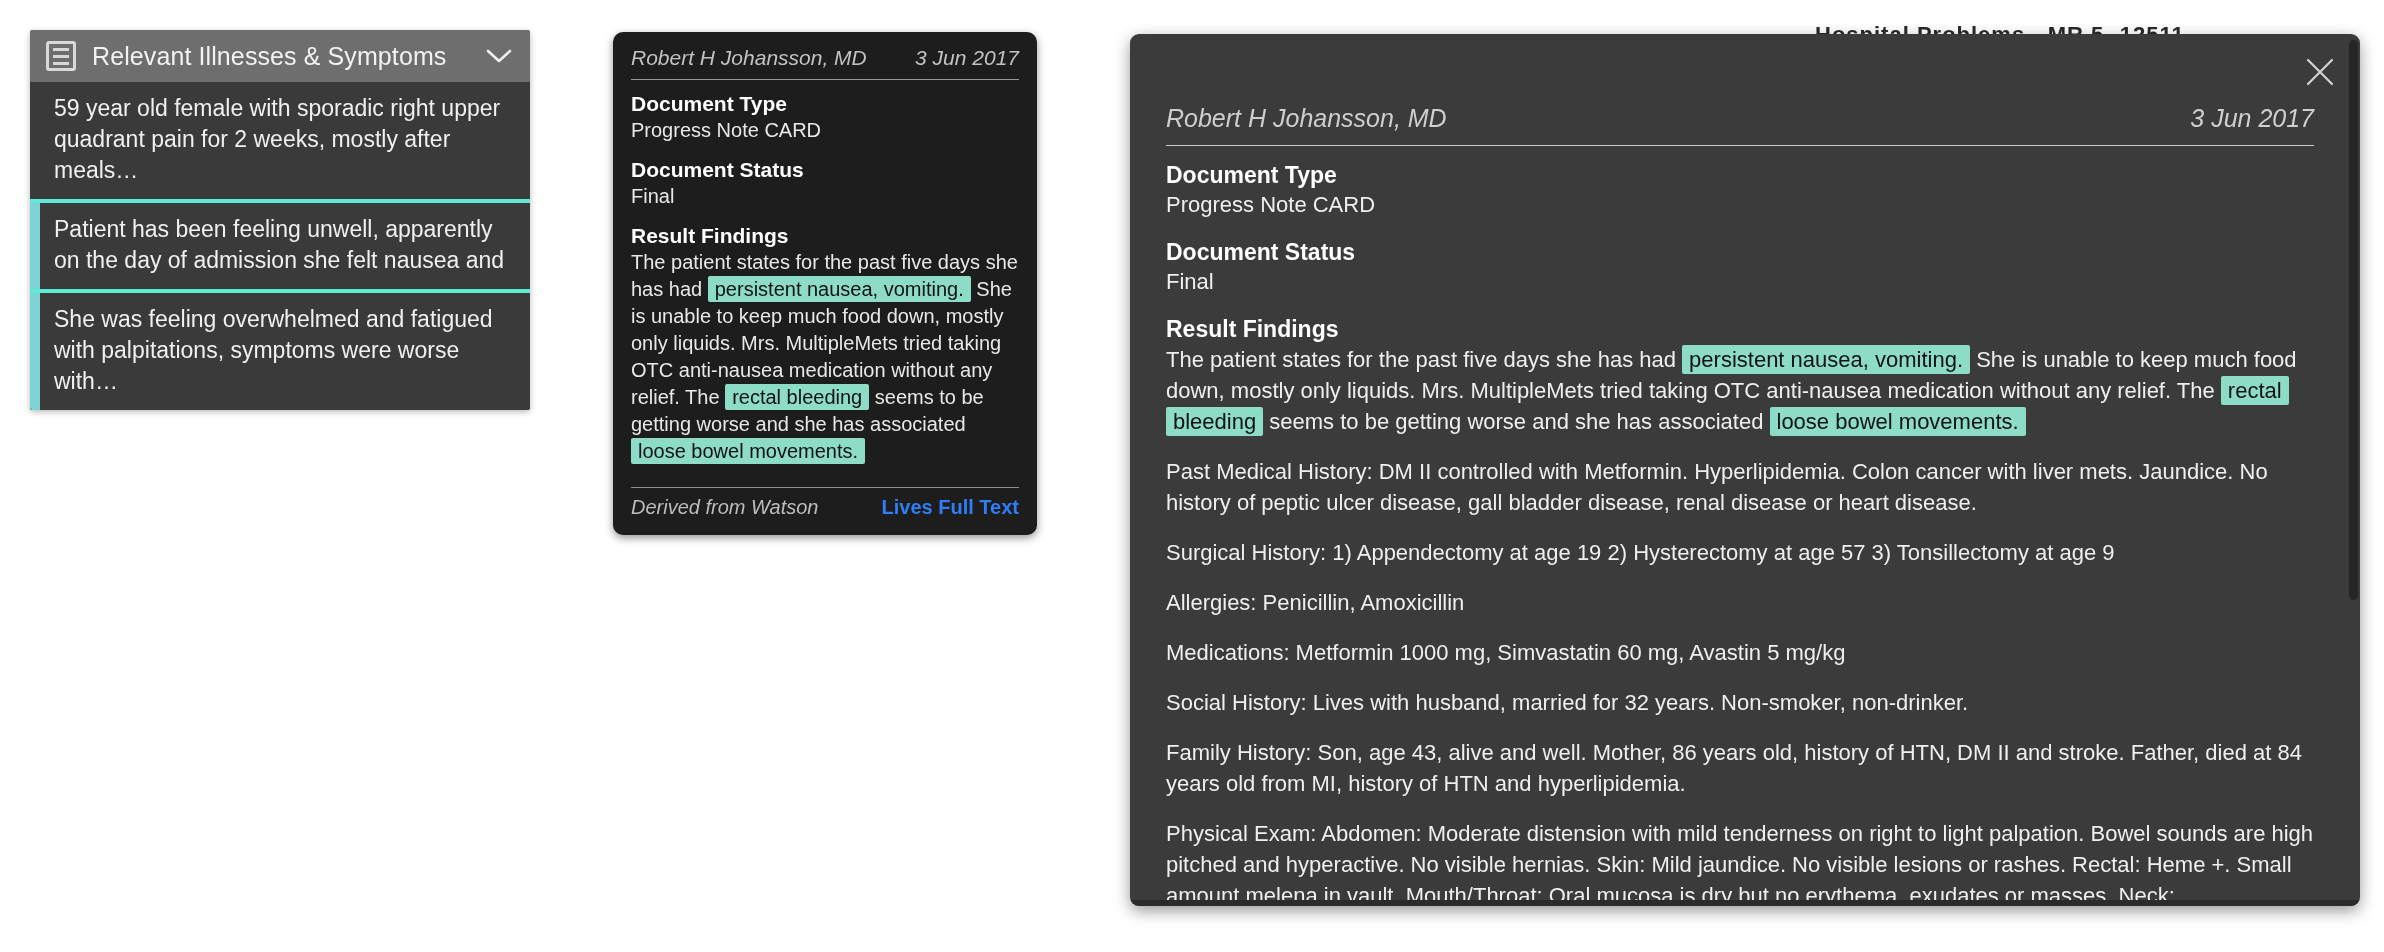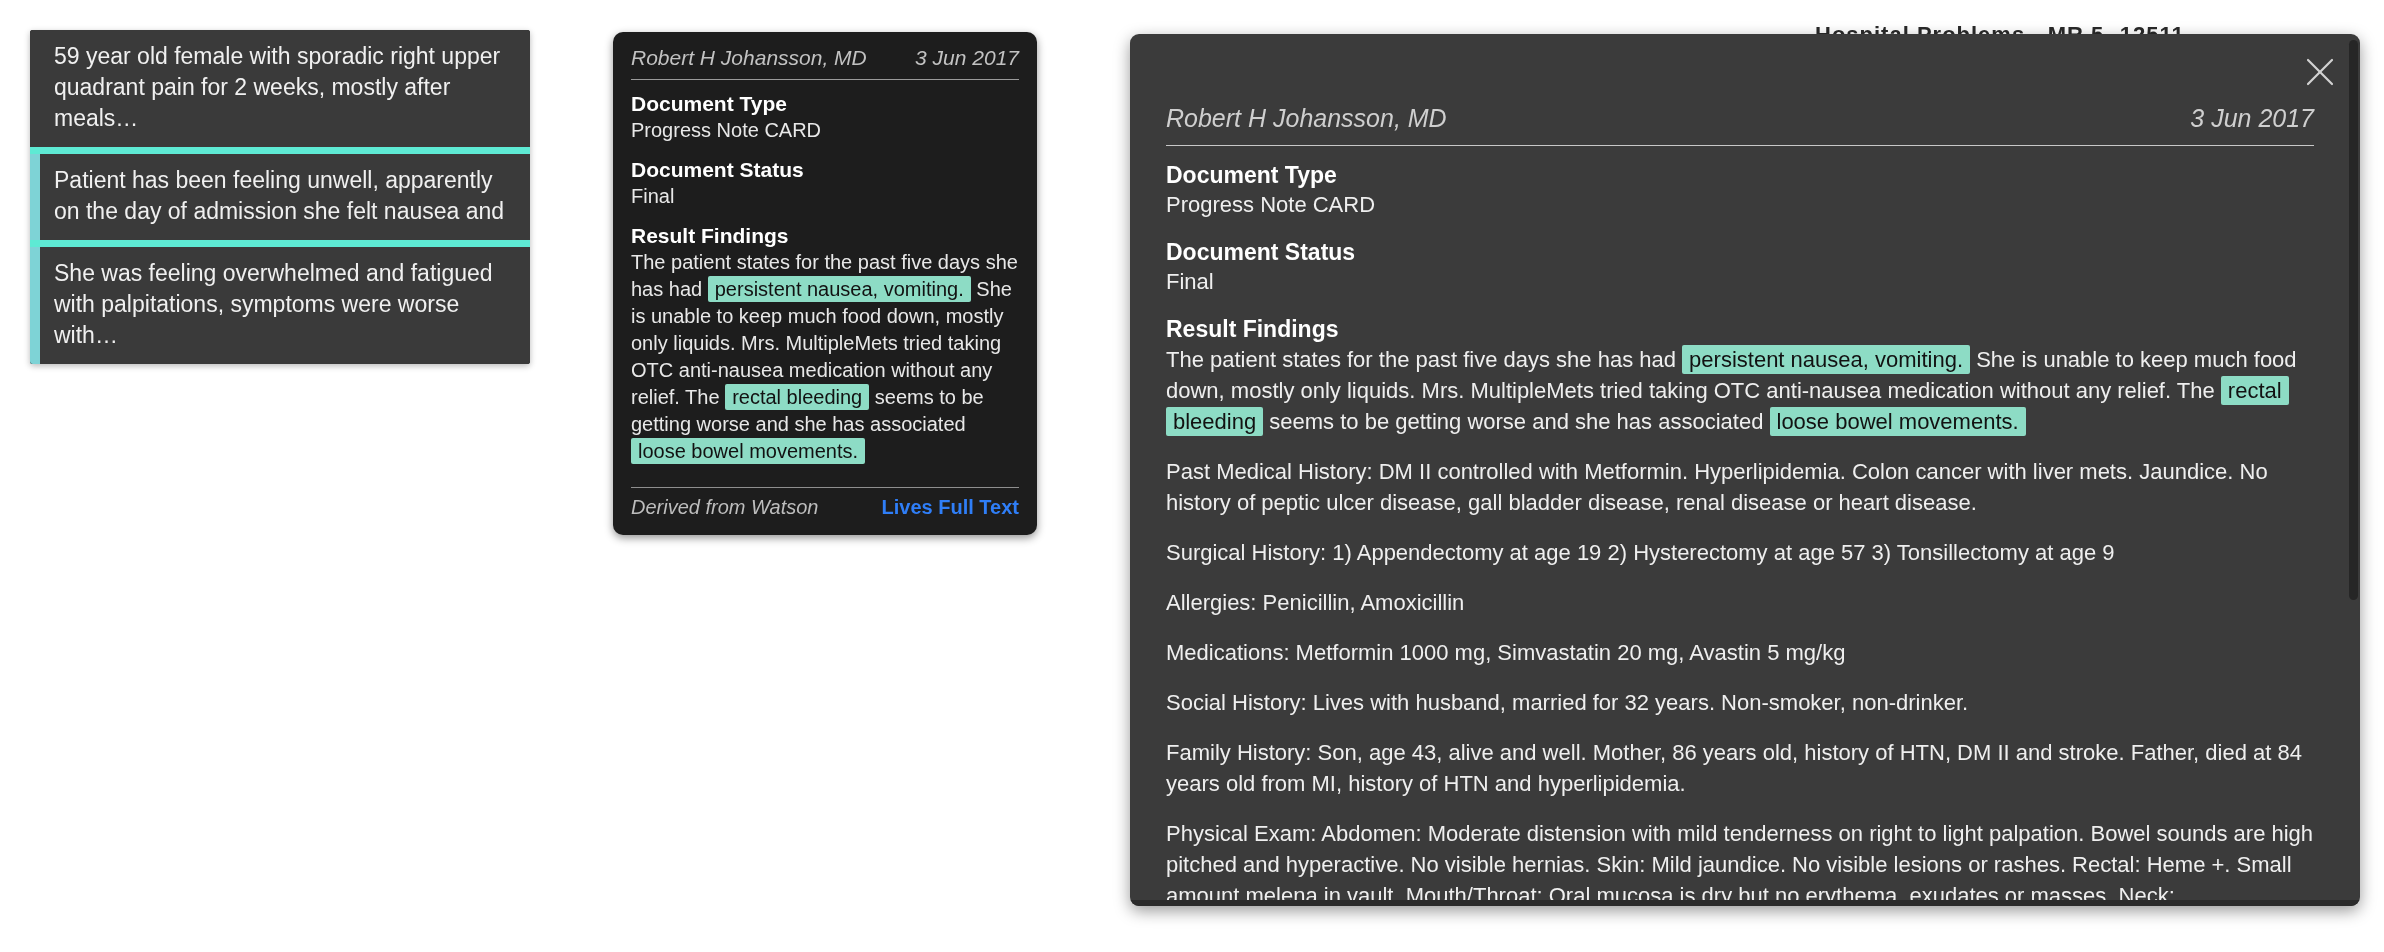--- a/index.html
+++ b/index.html
@@ -75,21 +75,21 @@
     justify-content: center;
     flex: none;
   }
   .chevron-btn svg { display: block; }
 
   .illness-list { background: #3a3a3a; }
 
   .illness-item {
     display: flex;
     align-items: stretch;
-    border-top: 7px solid #5eead4;
+    border-top: 4px solid #5eead4;
     background: #3a3a3a;
   }
   .illness-item:first-child { border-top: none; align-items: center; }
 
   .illness-bar {
     width: 10px;
     flex: none;
     background: #7ed3d6;
   }
 
@@ -296,20 +296,33 @@
     background: #2b2b2b;
   }
 </style>
 </head>
 <body>
 
 <div id="root">
 
   <div class="illness-panel">
 
+    <div class="illness-header">
+      <span class="doc-icon">
+        <i></i>
+          <i></i>
+          <i></i>
+      </span>
+      <span class="illness-title">Relevant Illnesses &amp; Symptoms</span>
+      <span class="chevron-btn">
+        <svg width="26" height="16" viewBox="0 0 26 16">
+          <polyline points="2,3 13,13 24,3" fill="none" stroke="#efefef" stroke-width="2.6" stroke-linecap="round" stroke-linejoin="round"></polyline>
+        </svg>
+      </span>
+    </div>
 
     <div class="illness-list">
       <div class="illness-item">
         <span class="illness-bar"></span>
         <span class="illness-text">59 year old female with sporadic right upper quadrant pain for 2 weeks, mostly after meals…</span>
       </div>
       <div class="illness-item">
         <span class="illness-bar"></span>
         <span class="illness-text">Patient has been feeling unwell, apparently on the day of admission she felt nausea and</span>
       </div>
@@ -380,21 +393,21 @@
       </div>
 
       <div>
         <div class="modal-label">Result Findings</div>
         <div class="modal-findings"><span>The patient states for the past five days she has had </span><mark class="hl">persistent nausea, vomiting.</mark><span> She is unable to keep much food down, mostly only liquids. Mrs. MultipleMets tried taking OTC anti-nausea medication without any relief. The </span><mark class="hl">rectal bleeding</mark><span> seems to be getting worse and she has associated </span><mark class="hl">loose bowel movements.</mark></div>
       </div>
 
       <div class="modal-para">Past Medical History: DM II controlled with Metformin. Hyperlipidemia. Colon cancer with liver mets. Jaundice. No history of peptic ulcer disease, gall bladder disease, renal disease or heart disease.</div>
       <div class="modal-para">Surgical History: 1) Appendectomy at age 19 2) Hysterectomy at age 57 3) Tonsillectomy at age 9</div>
       <div class="modal-para">Allergies: Penicillin, Amoxicillin</div>
-      <div class="modal-para">Medications: Metformin 1000 mg, Simvastatin 20 mg, Avastin 5 mg/kg</div>
+      <div class="modal-para">Medications: Metformin 1000 mg, Simvastatin 60 mg, Avastin 5 mg/kg</div>
       <div class="modal-para">Social History: Lives with husband, married for 32 years. Non-smoker, non-drinker.</div>
       <div class="modal-para">Family History: Son, age 43, alive and well. Mother, 86 years old, history of HTN, DM II and stroke. Father, died at 84 years old from MI, history of HTN and hyperlipidemia.</div>
 
 
       <div class="modal-para"><span>Physical Exam: Abdomen: Moderate distension with mild tenderness on right to light palpation. Bowel sounds are high pitched and hyperactive. No visible hernias. Skin: Mild jaundice. No visible lesions or rashes. Rectal: Heme +. Small amount melena in vault. Mouth/Throat: Oral mucosa is dry but no erythema, exudates or masses. Neck: </span></div>
 
     </div>
 
     <div class="modal-scrollbar">
       <div class="modal-scroll-thumb"></div>

